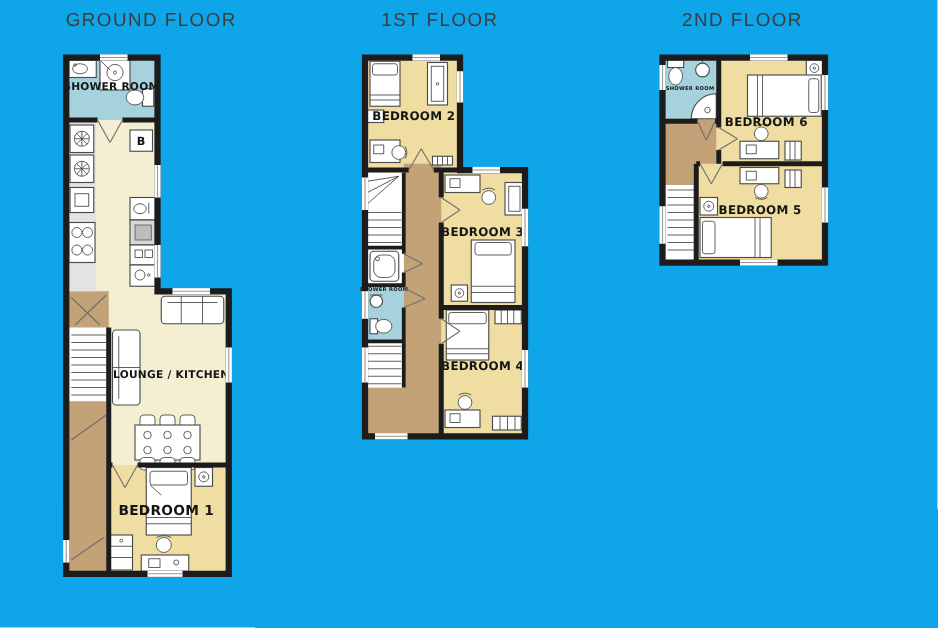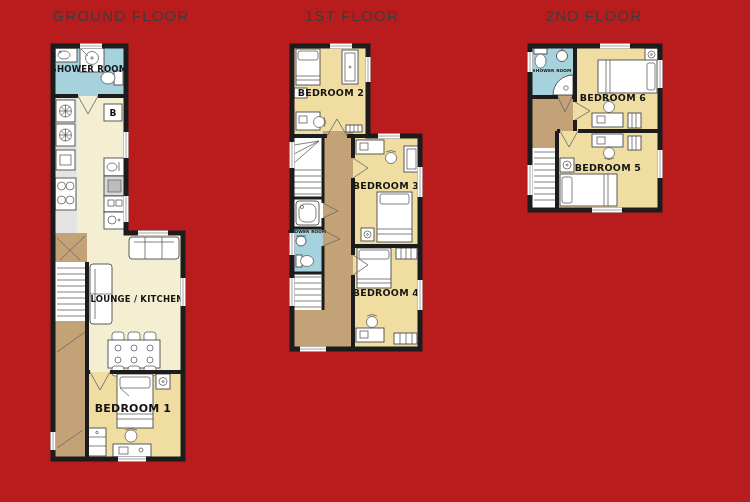--- a/index.html
+++ b/index.html
@@ -1,16 +1,16 @@
 <!DOCTYPE html>
 <html style="--wall: #1c1c1c; --cream: #f4eed3; --tan: #f0dda1; --blue: #a5d2dd; --brown: #c2a276; --counter: #e3e3e3; --line: #4a4a4a; --title: #3d3d3d; --label: #141414;"><head>
 <meta charset="utf-8">
 <style>
   html,body{margin:0;padding:0;background:#fff}
-  .plan-wrap{position:relative;width:750px;height:502px;background:#b91c1c;overflow:hidden}
+  .plan-wrap{position:relative;width:750px;height:502px;background:#0ea5e9;overflow:hidden}
   svg{font-family:"Liberation Sans","DejaVu Sans",sans-serif}
   .wall{stroke:var(--wall);fill:none;stroke-linecap:butt}
   .w5{stroke-width:5}.w4{stroke-width:4}.w3{stroke-width:3}
   .fill-cream{fill:var(--cream)}.fill-tan{fill:var(--tan)}.fill-blue{fill:var(--blue)}
   .fill-brown{fill:var(--brown)}.fill-counter{fill:var(--counter)}.fill-white{fill:#ffffff}
   .fx{fill:#fff;stroke:var(--line);stroke-width:0.9}
   .fx2{fill:#fff;stroke:var(--line);stroke-width:0.7}
   .gray{fill:#d8d8d8;stroke:var(--line);stroke-width:0.9}
   .gray2{fill:#bdbdbd;stroke:var(--line);stroke-width:0.6}
   .ln{stroke:var(--line);stroke-width:0.7;fill:none}

